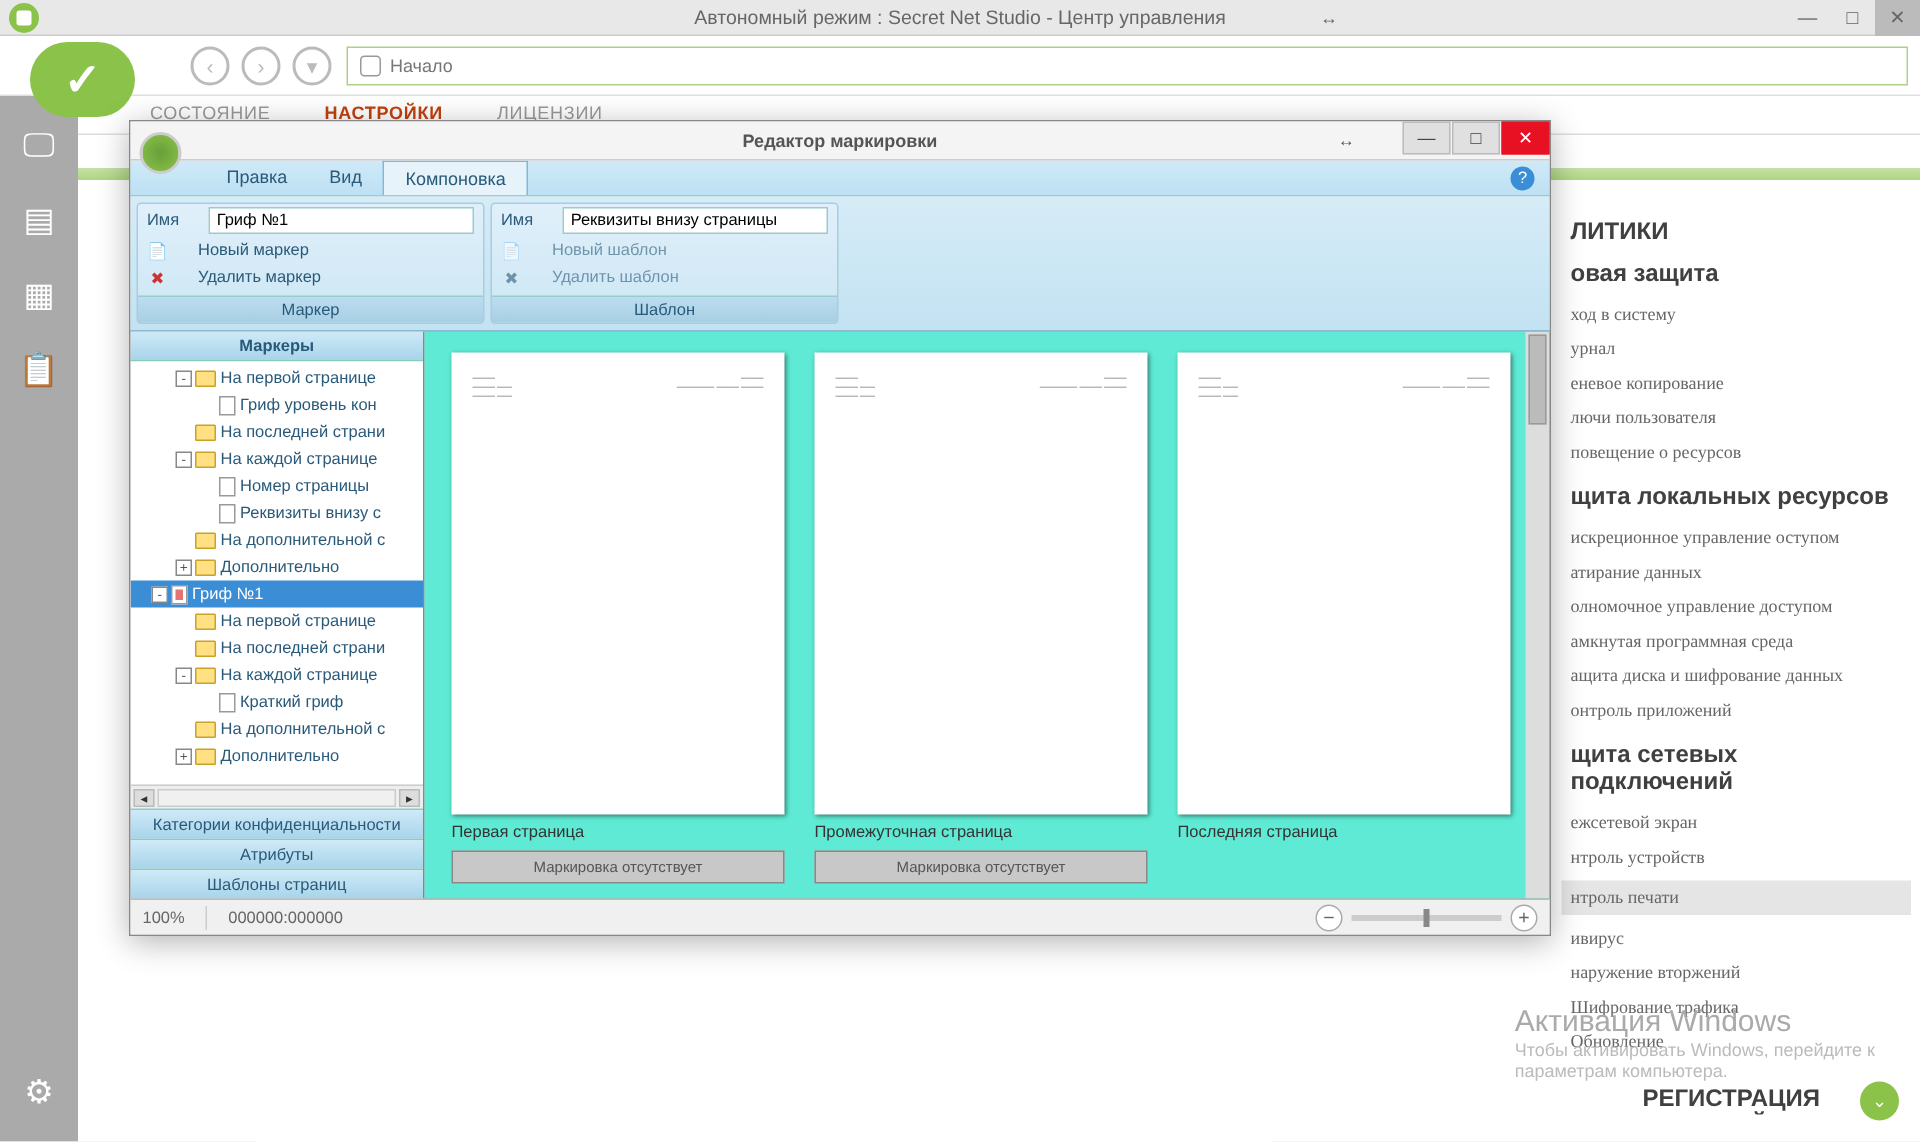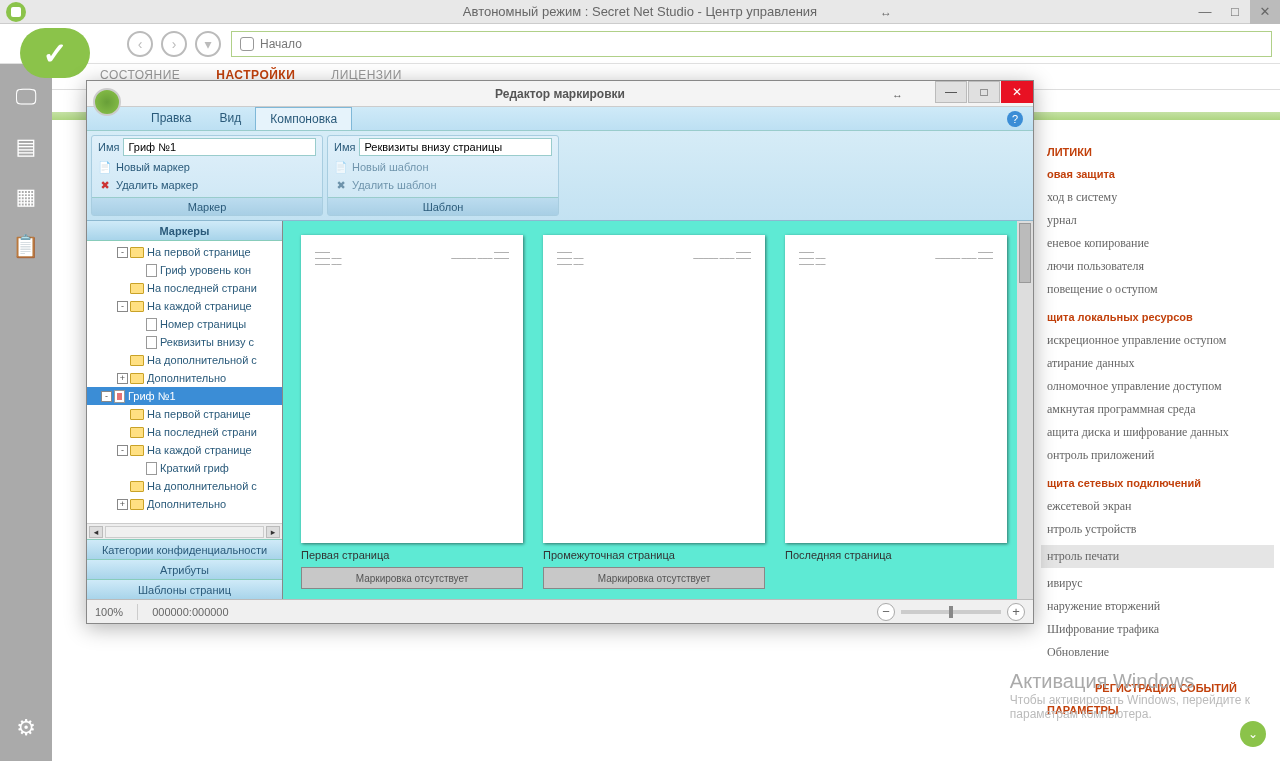--- a/index.html
+++ b/index.html
@@ -31,21 +31,21 @@
 
 .tabs-row { position:absolute; left:52px; top:64px; right:0; height:26px; background:#fff; display:flex; padding-left:30px; border-bottom:1px solid #ddd;}
 .tabs-row .tab { padding:4px 18px; color:#999; font-size:12px; letter-spacing:0.5px;}
 .tabs-row .tab.active { color:#c2410c; font-weight:600;}
 
 
 .green-sep { position:absolute; left:52px; top:112px; right:0; height:8px; background: linear-gradient(#c5e1a5,#aed581);}
 
 
 .policies { position:absolute; right:0; top:128px; width:245px; bottom:18px; background:#fff; padding:8px 12px; font-size:12px; overflow:hidden;}
-.policies .hdr { font-weight:bold; color:#c2410c; margin: 10px 0 6px 0; font-size:11px;}
+.policies .hdr { font-weight:bold; color:#404040; margin: 10px 0 6px 0; font-size:16px;}
 .policies .itm { color:#666; padding:4px 0; cursor:pointer;font-family:Liberation Serif, serif;}
 .policies .itm.sel { background:#e5e5e5; padding:4px 6px; margin:4px -6px;}
 
 
 .watermark { position:absolute; right:30px; bottom:40px; text-align:left; color:#bbb; pointer-events:none;}
 .watermark .w1 { font-size:20px; color:#aaa;}
 .watermark .w2 { font-size:12px;}
 
 
 .fab { position:absolute; right:14px; bottom:14px; width:26px; height:26px; background:#8bc34a; border-radius:50%; display:flex; align-items:center; justify-content:center; color:#fff;}
@@ -65,21 +65,21 @@
 .modal-menu { height:24px; background:linear-gradient(#cfeaf8,#bde0f3); display:flex; align-items:stretch; padding-left:50px; border-bottom:1px solid #9cc;}
 .modal-menu .mitem { padding:4px 14px; font-size:12px; color:#2a5a7a; cursor:pointer;}
 .modal-menu .mitem.active { background:#e6f3fb; border:1px solid #7fb8d8; border-bottom:none;}
 .modal-menu .help { position:absolute; right:10px; top:30px; width:16px; height:16px; background:#3b8dd6; color:#fff; border-radius:50%; font-size:11px; display:flex; align-items:center; justify-content:center;}
 
 
 .ribbon { height:90px; background:linear-gradient(#d6ecf7,#c3e2f2); border-bottom:1px solid #8cb8d0; display:flex; padding:4px; gap:4px;}
 .ribbon-group { border:1px solid #a8cde0; background:linear-gradient(#e0f0fa,#cce6f4); border-radius:3px; display:flex; flex-direction:column; position:relative;}
 .ribbon-group.g1 { width:232px;}
 .ribbon-group.g2 { width:232px;}
-.rg-row { display:flex; align-items:center; padding:2px 6px; gap:4px; font-size:11px; color:#2a5a7a;}
+.rg-row { display:flex; align-items:center; padding:2px 6px; gap:20px; font-size:11px; color:#2a5a7a;}
 .rg-row input { flex:1; height:18px; border:1px solid #9cc; background:#fff; font-size:11px; padding:0 4px;}
 .rg-footer { position:absolute; bottom:0; left:0; right:0; height:18px; background:linear-gradient(#bcdcef,#a8cfe5); text-align:center; font-size:11px; color:#2a5a7a; border-top:1px solid #9cc; line-height:18px;}
 .micon-small { width:14px; height:14px; display:inline-flex; align-items:center; justify-content:center; font-size:11px;}
 
 
 .modal-body { flex:1; display:flex; background:#909090; overflow:hidden; position:relative;}
 
 
 .tree-panel { width:196px; background:#fff; display:flex; flex-direction:column; border-right:1px solid #888;}
 .tree-header { height:20px; background:linear-gradient(#cfeaf8,#a8d4ea); text-align:center; font-size:11px; color:#2a5a7a; line-height:20px; font-weight:bold; border-bottom:1px solid #8cb;}
@@ -164,21 +164,21 @@
 <div class="green-sep"></div>
 
 <div class="policies">
   <div class="hdr">ЛИТИКИ</div>
   <div class="hdr">овая защита</div>
   <div id="items1">
       <div class="itm">ход в систему</div>
       <div class="itm">урнал</div>
       <div class="itm">еневое копирование</div>
       <div class="itm">лючи пользователя</div>
-      <div class="itm">повещение о оступом</div>
+      <div class="itm">повещение о ресурсов</div>
     </div>
   <div class="hdr">щита локальных ресурсов</div>
   <div id="items2">
       <div class="itm">искреционное управление оступом</div>
       <div class="itm">атирание данных</div>
       <div class="itm">олномочное управление доступом</div>
       <div class="itm">амкнутая программная среда</div>
       <div class="itm">ащита диска и шифрование данных</div>
       <div class="itm">онтроль приложений</div>
     </div>

